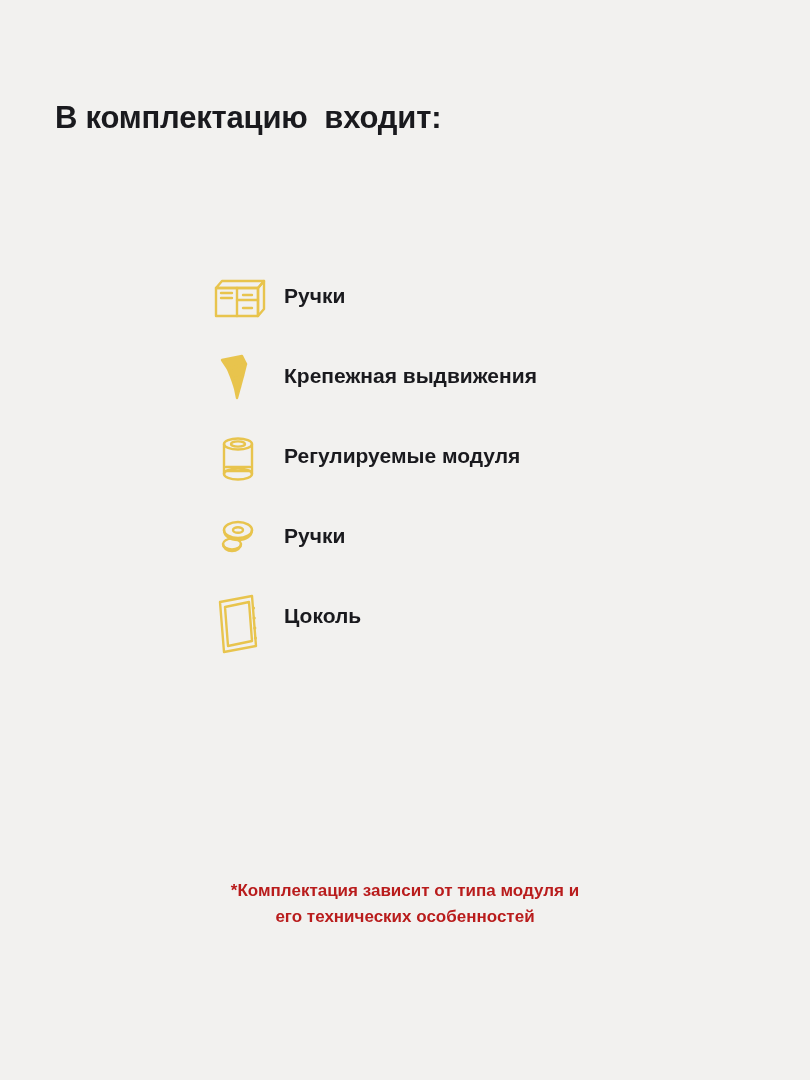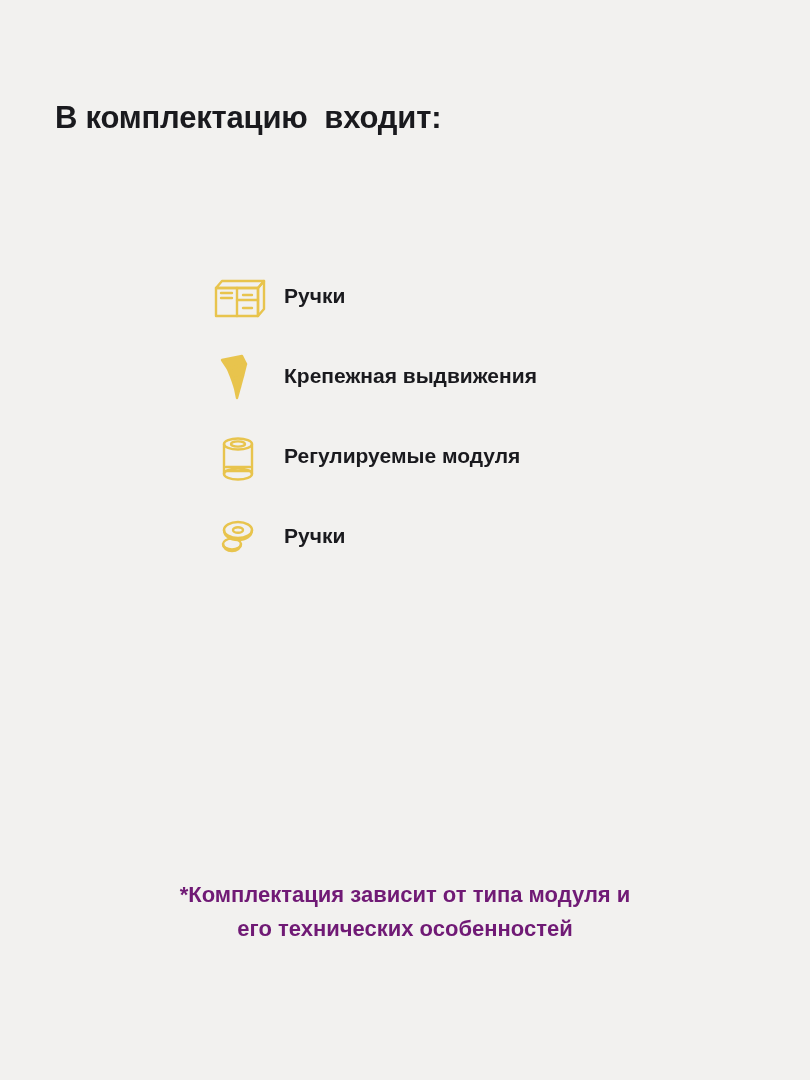--- a/index.html
+++ b/index.html
@@ -60,24 +60,24 @@
   }
   .item.tall .label {
     padding-top: 2px;
   }
   .footnote {
     position: absolute;
     left: 0;
     right: 0;
     top: 878px;
     text-align: center;
-    font-size: 22px;
+    font-size: 17px;
     font-weight: bold;
     line-height: 1.55;
-    color: #701a75;
+    color: #b91c1c;
     white-space: pre-line;
   }
   svg { display: block; }
 </style>
 </head>
 <body>
 
 <div class="page">
 
   <div class="title">В комплектацию  входит:</div>
@@ -135,19 +135,32 @@
           <ellipse cx="26" cy="16" rx="14" ry="8"></ellipse>
           <path d="M12 16 C12 22 18 26 26 26 C34 26 40 22 40 16"></path>
           <ellipse cx="26" cy="16" rx="5" ry="2.8"></ellipse>
           <ellipse cx="20" cy="30" rx="9" ry="5.4"></ellipse>
           <path d="M11 30 C11 34 15 37 20 37 C25 37 29 34 29 30"></path>
         </svg>
       </div>
       <div class="label">Ручки</div>
     </div>
 
+    <div class="item">
+      <div class="icon">
+        <svg width="56" height="62" viewBox="0 0 56 62" fill="none" stroke="#e8c44d" stroke-width="2.4" stroke-linejoin="round" stroke-linecap="round">
+          <path d="M8 8 L40 2 L44 52 L12 58 Z"></path>
+          <path d="M13 13 L37 8 L40 47 L16 52 Z"></path>
+          <circle cx="41.5" cy="14" r="1.6" fill="#e8c44d" stroke="none"></circle>
+          <circle cx="42.2" cy="24" r="1.6" fill="#e8c44d" stroke="none"></circle>
+          <circle cx="42.8" cy="34" r="1.6" fill="#e8c44d" stroke="none"></circle>
+          <circle cx="43.4" cy="44" r="1.6" fill="#e8c44d" stroke="none"></circle>
+        </svg>
+      </div>
+      <div class="label">Цоколь</div>
+    </div>
 
   </div>
 
   <div class="footnote">*Комплектация зависит от типа модуля и
 его технических особенностей</div>
 
 </div>
 
 </body></html>

